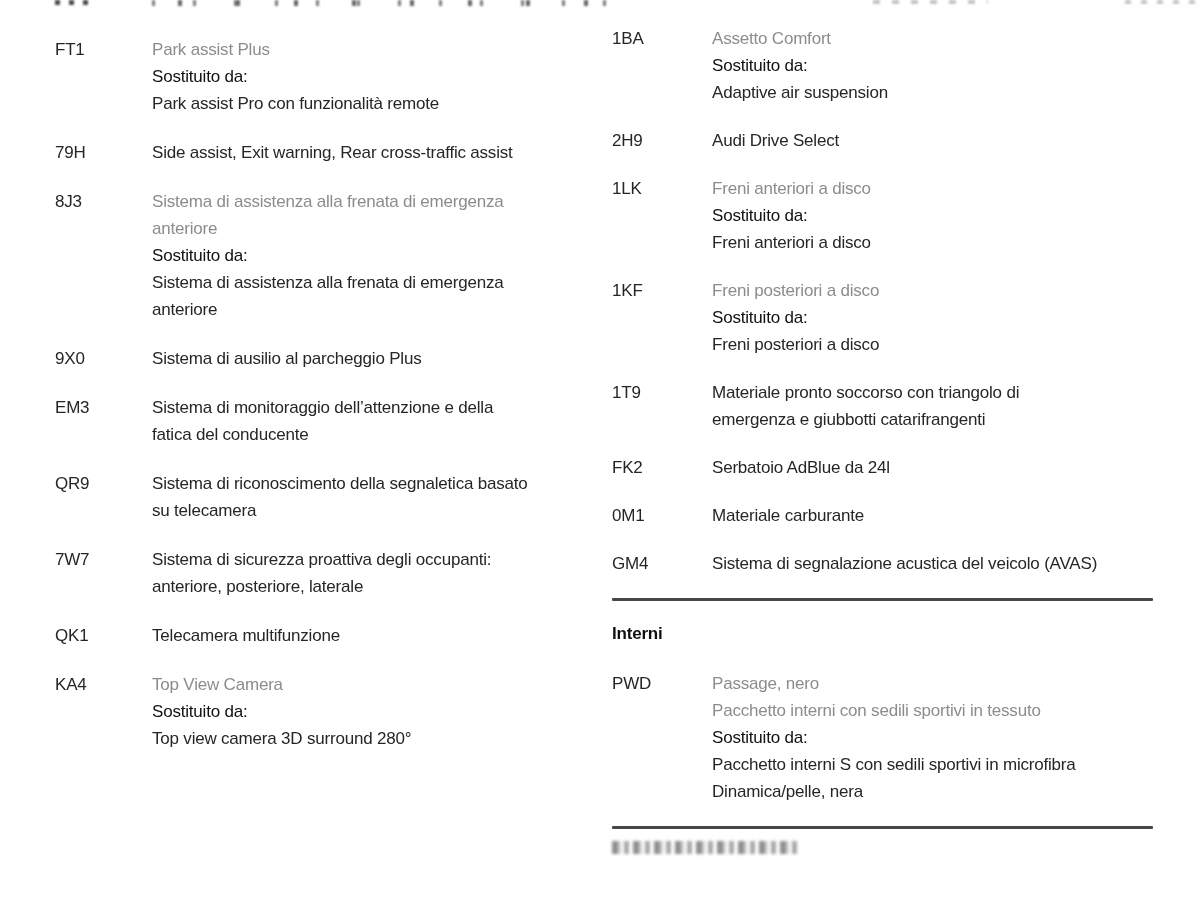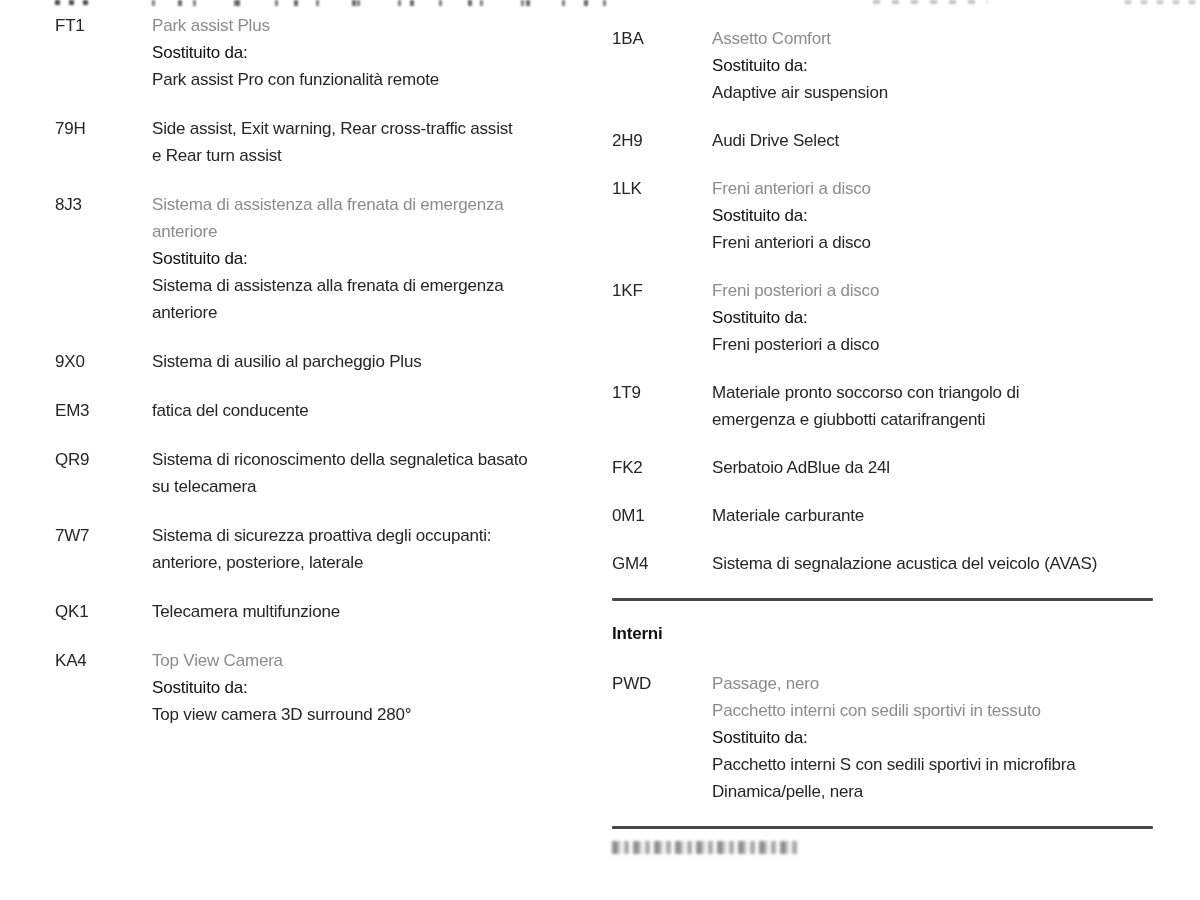--- a/index.html
+++ b/index.html
@@ -16,21 +16,21 @@
     height:900px;
     background:var(--bg);
     overflow:hidden;
     font-family:"Liberation Sans", sans-serif;
     font-size:17px;
     line-height:27px;
     letter-spacing:-0.2px;
     color:var(--text-primary);
   }
   .col{position:absolute;}
-  .col-left{left:55px;top:12px;width:535px;}
+  .col-left{left:55px;top:36px;width:535px;}
   .col-right{left:612px;top:25px;width:541px;}
 
   .option-row{display:flex;align-items:flex-start;}
   .col-left  .option-row{margin-bottom:22px;}
   .col-right .option-row{margin-bottom:21px;}
   .option-code{flex:0 0 auto;color:var(--text-primary);}
   .col-left  .option-code{width:97px;}
   .col-right .option-code{width:100px;}
   .option-desc{flex:1 1 auto;min-width:0;}
   .line{white-space:nowrap;}
@@ -85,21 +85,20 @@
         <div class="option-desc">
           <div class="line s-secondary">Park assist Plus</div>
           <div class="line s-bold">Sostituito da:</div>
           <div class="line s-primary">Park assist Pro con funzionalità remote</div>
         </div>
       </div>
       <div class="option-row">
         <div class="option-code">79H</div>
         <div class="option-desc">
           <div class="line s-primary">Side assist, Exit warning, Rear cross-traffic assist</div>
-          <div class="line s-primary">e Rear turn assist</div>
         </div>
       </div>
       <div class="option-row">
         <div class="option-code">8J3</div>
         <div class="option-desc">
           <div class="line s-secondary">Sistema di assistenza alla frenata di emergenza</div>
           <div class="line s-secondary">anteriore</div>
           <div class="line s-bold">Sostituito da:</div>
           <div class="line s-primary">Sistema di assistenza alla frenata di emergenza</div>
           <div class="line s-primary">anteriore</div>
@@ -107,20 +106,21 @@
       </div>
       <div class="option-row">
         <div class="option-code">9X0</div>
         <div class="option-desc">
           <div class="line s-primary">Sistema di ausilio al parcheggio Plus</div>
         </div>
       </div>
       <div class="option-row">
         <div class="option-code">EM3</div>
         <div class="option-desc">
+          <div class="line s-primary">Sistema di monitoraggio dell’attenzione e della</div>
           <div class="line s-primary">fatica del conducente</div>
         </div>
       </div>
       <div class="option-row">
         <div class="option-code">QR9</div>
         <div class="option-desc">
           <div class="line s-primary">Sistema di riconoscimento della segnaletica basato</div>
           <div class="line s-primary">su telecamera</div>
         </div>
       </div>

